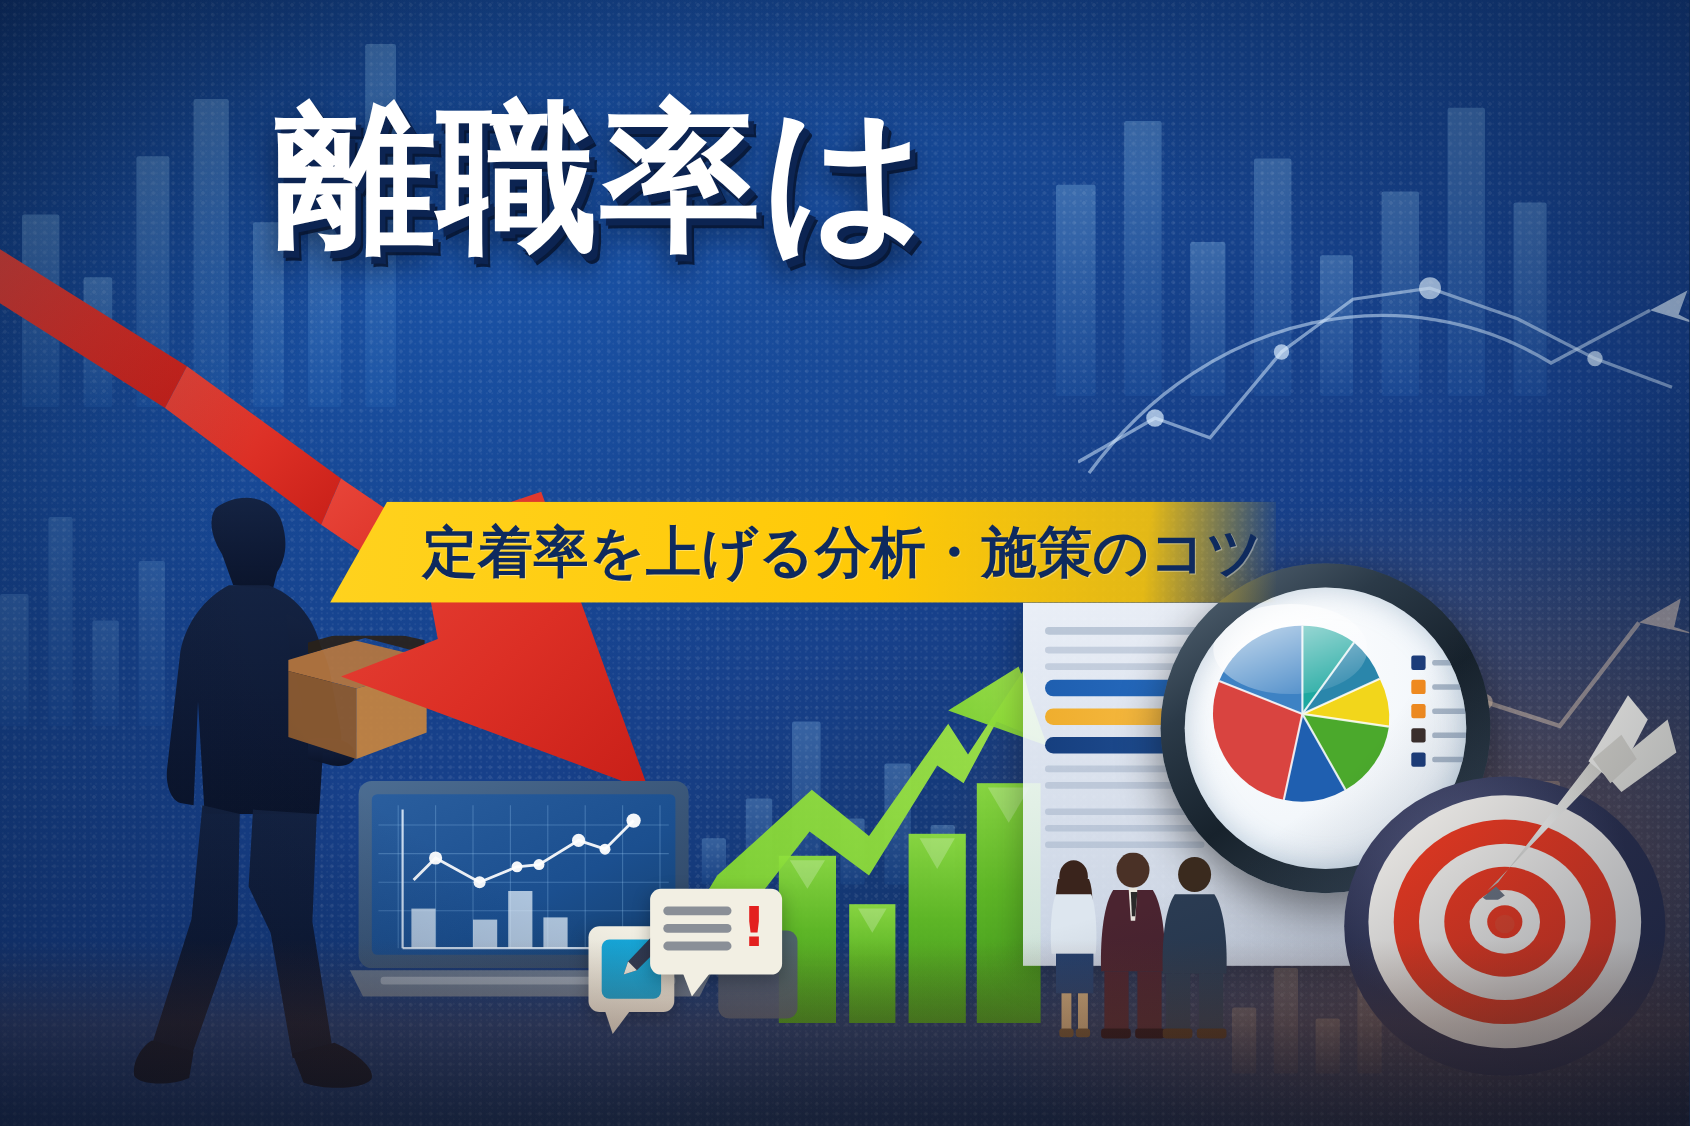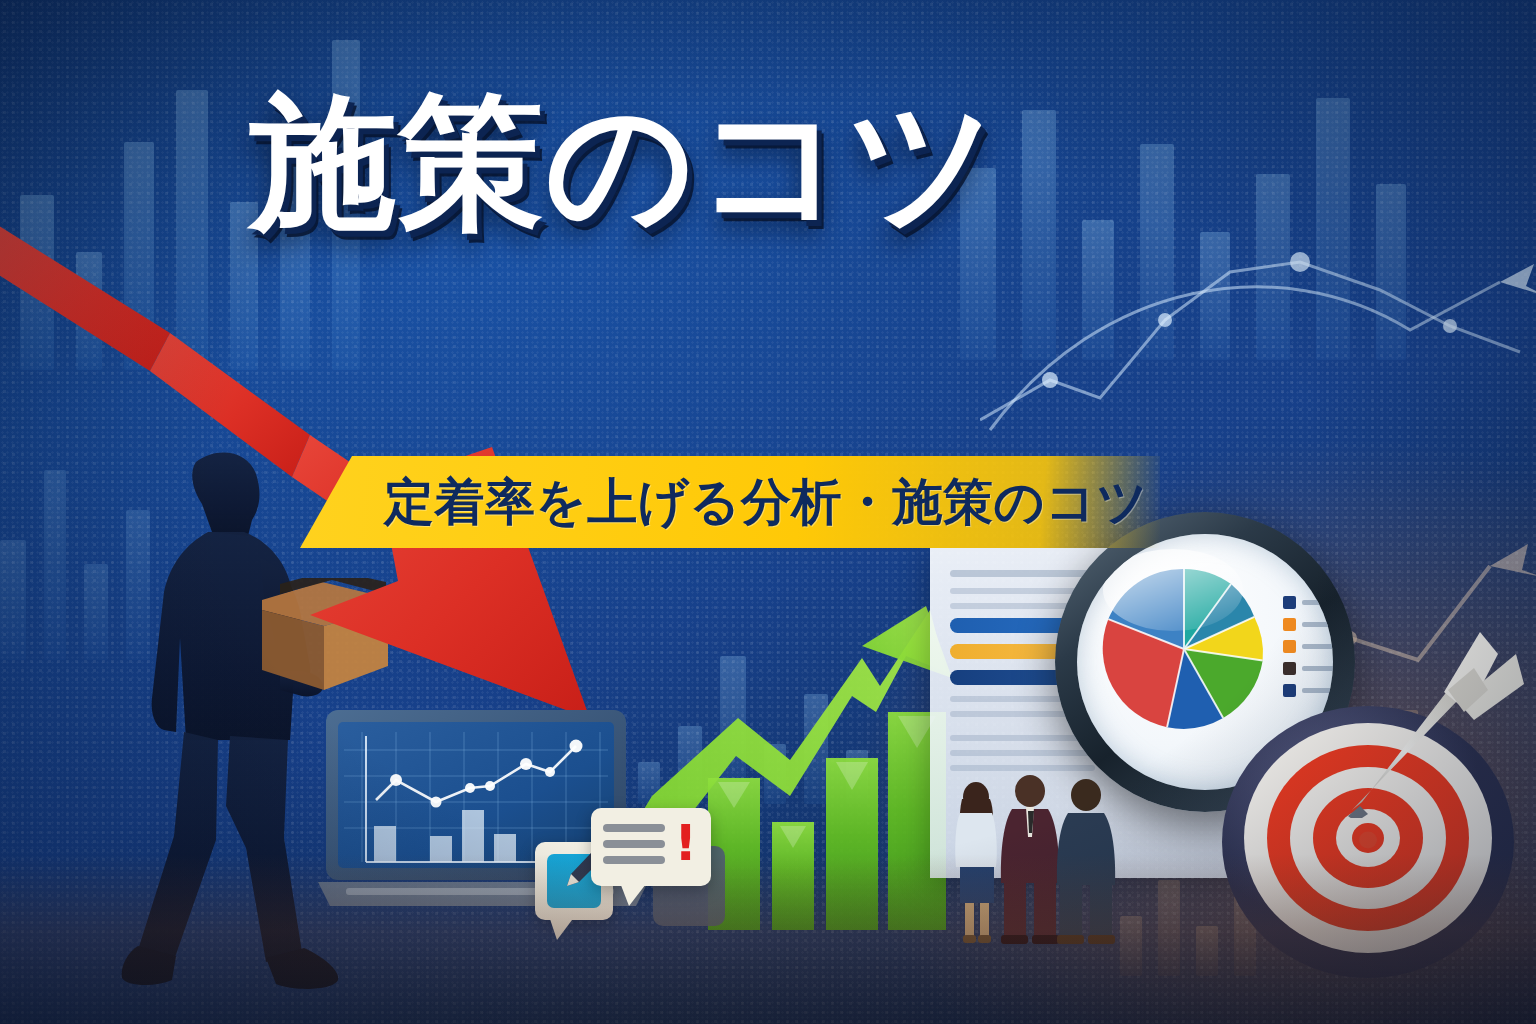--- a/index.html
+++ b/index.html
@@ -541,18 +541,18 @@
     </div>
 
     <div style="position:absolute; left:118px; top:46px; width:72px; height:80px; border-radius:10px; background:#4e5c72; opacity:0.9;"></div>
   </div>
 
   <div id="subtitle-banner">
     <div id="subtitle-text">定着率を上げる分析・施策のコツ</div>
   </div>
 
   <div id="headline">
-    <div class="line" id="line1">施策のコツ</div>
+    <div class="line" id="line1">離職率は</div>
   </div>
 
   <div class="floor"></div>
   <div class="vignette"></div>
 </div>
 
 </body></html>

